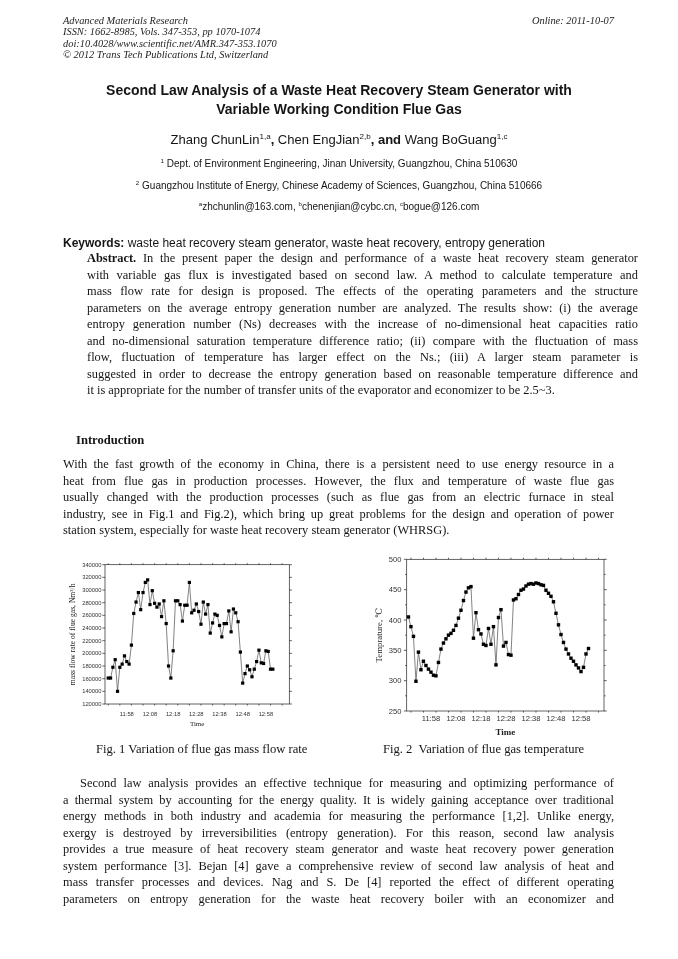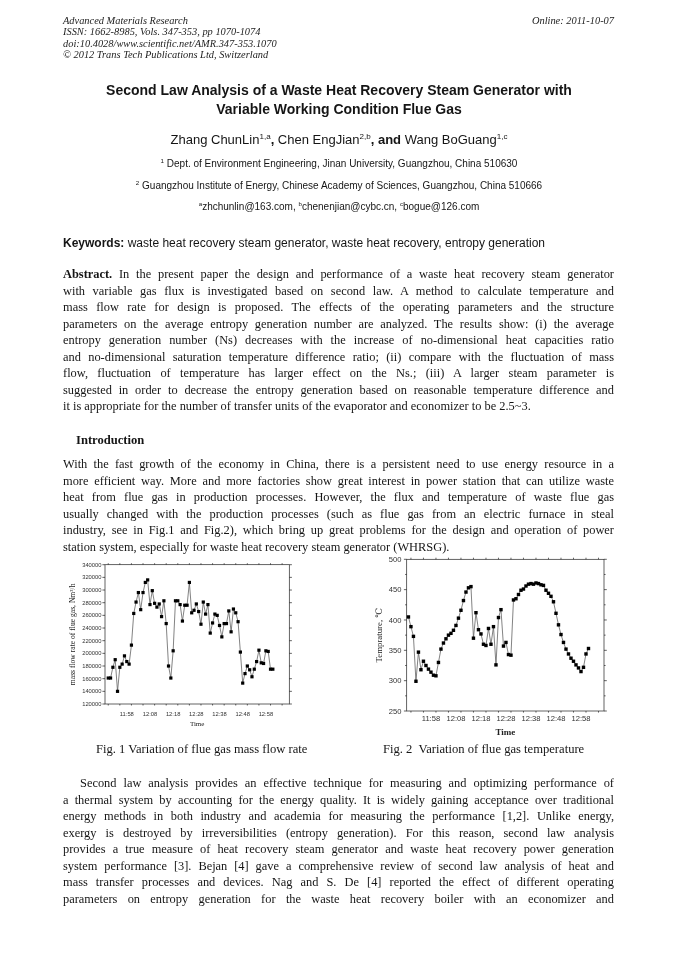--- a/index.html
+++ b/index.html
@@ -49,37 +49,36 @@
 </div>
 
 <div class="abs authors sans"><span>Zhang ChunLin</span><sup>1,a</sup><span class="sep">, </span><span>Chen EngJian</span><sup>2,b</sup><span class="sep">, and </span><span>Wang BoGuang</span><sup>1,c</sup></div>
 
 <div class="abs aff sans" style="top:157px;"><sup>1</sup><span class="sp"> </span><span>Dept. of Environment Engineering, Jinan University, Guangzhou, China 510630</span></div>
 <div class="abs aff sans" style="top:179px;"><sup>2</sup><span class="sp"> </span><span>Guangzhou Institute of Energy, Chinese Academy of Sciences, Guangzhou, China 510666</span></div>
 <div class="abs aff sans" style="top:200px;"><sup>a</sup><span>zhchunlin@163.com</span><span class="sp">, </span><sup>b</sup><span>chenenjian@cybc.cn</span><span class="sp">, </span><sup>c</sup><span>bogue@126.com</span></div>
 
 <div class="abs kw sans"><b>Keywords:</b> <span>waste heat recovery steam generator, waste heat recovery, entropy generation</span></div>
 
-<div class="abs para serif" style="top:266px;">
+<div class="abs para serif" style="top:250px;margin-left:24px;">
   <div class="ln"><span class="bold">Abstract.</span> <span>In the present paper the design and performance of a waste heat recovery steam generator</span></div>
   <div class="ln">with variable gas flux is investigated based on second law. A method to calculate temperature and</div>
   <div class="ln">mass flow rate for design is proposed. The effects of the operating parameters and the structure</div>
   <div class="ln">parameters on the average entropy generation number are analyzed. The results show: (i) the average</div>
   <div class="ln">entropy generation number (Ns) decreases with the increase of no-dimensional heat capacities ratio</div>
   <div class="ln">and no-dimensional saturation temperature difference ratio; (ii) compare with the fluctuation of mass</div>
   <div class="ln">flow, fluctuation of temperature has larger effect on the Ns.; (iii) A larger steam parameter is</div>
   <div class="ln">suggested in order to decrease the entropy generation based on reasonable temperature difference and</div>
   <div class="ln last">it is appropriate for the number of transfer units of the evaporator and economizer to be 2.5~3.</div>
 </div>
 
 <div class="abs h2 serif">Introduction</div>
 
 <div class="abs para serif" style="top:456px;">
   <div class="ln">With the fast growth of the economy in China, there is a persistent need to use energy resource in a</div>
-  <div class="ln">more efficient way. More and more factories show great interest in power station that can utilize waste</div>
   <div class="ln">heat from flue gas in production processes. However, the flux and temperature of waste flue gas</div>
   <div class="ln">usually changed with the production processes (such as flue gas from an electric furnace in steal</div>
   <div class="ln">industry, see in Fig.1 and Fig.2), which bring up great problems for the design and operation of power</div>
   <div class="ln last">station system, especially for waste heat recovery steam generator (WHRSG).</div>
 </div>
 
 <svg class="chart" style="left:60px; top:555px;" width="235" height="180">
     <g stroke="#222" stroke-width="0.7" fill="none">
       <rect x="45" y="9.7" width="184.3" height="139.3"></rect>
       <line x1="45" y1="149" x2="42.4" y2="149"></line>

